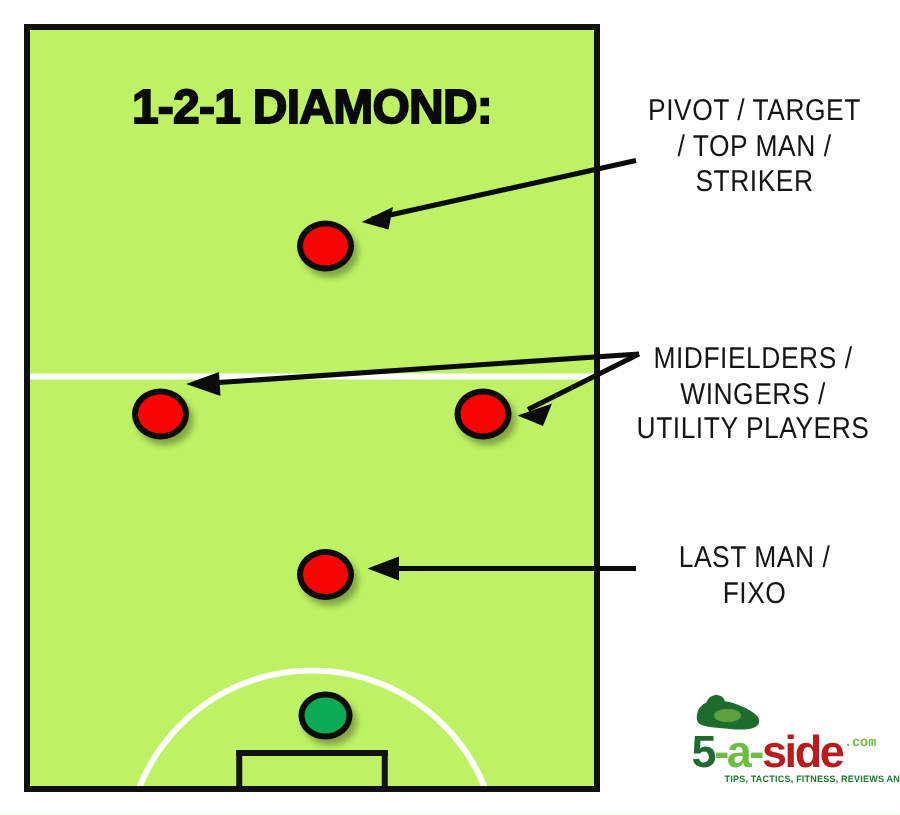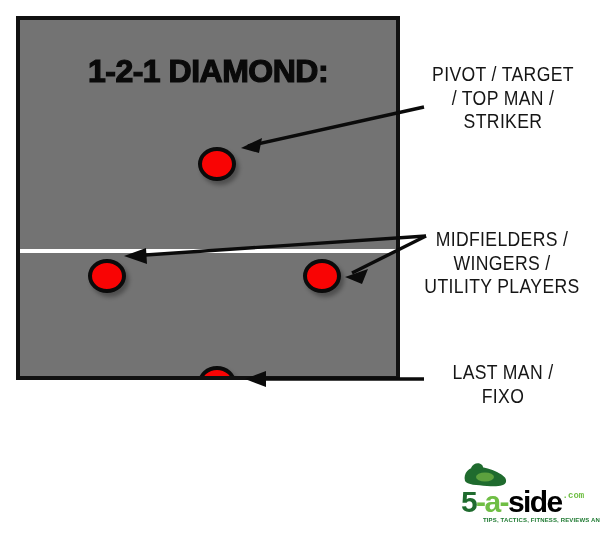--- a/index.html
+++ b/index.html
@@ -1,22 +1,22 @@
 <!DOCTYPE html>
 <html><head>
 <meta charset="utf-8">
 <style>
   html,body{margin:0;padding:0;background:#ffffff;}
   body{width:600px;height:543px;position:relative;overflow:hidden;
        font-family:"Liberation Sans",sans-serif;background:#fff;}
   #root{position:absolute;left:0;top:0;width:600px;height:543px;background:#fff;}
 
   
-  .pitch{position:absolute;left:16px;top:16px;width:384px;height:364px;
-         background:#737373;border:4px solid #111;box-sizing:border-box;overflow:hidden;}
+  .pitch{position:absolute;left:16px;top:16px;width:384px;height:512px;
+         background:#bef264;border:4px solid #111;box-sizing:border-box;overflow:hidden;}
   .halfway{position:absolute;left:0;top:229px;width:100%;height:4px;background:#ffffff;}
   .arc{position:absolute;left:50%;top:425px;transform:translateX(-50%);
        width:252px;height:252px;border:4px solid #ffffff;border-radius:50%;box-sizing:border-box;}
   .goalbox{position:absolute;left:50%;top:480px;transform:translateX(-50%);
            width:101px;height:32px;border:4px solid #111;border-bottom:none;box-sizing:border-box;}
 
   .title{position:absolute;left:0;top:35px;width:100%;text-align:center;
          font-family:"Liberation Sans",sans-serif;font-weight:bold;font-size:32px;
          letter-spacing:-0.5px;color:#0a0a0a;line-height:1;
          -webkit-text-stroke:1.2px #0a0a0a;}
@@ -103,19 +103,19 @@
 FIXO</div>
 
   <div class="logo">
     <svg width="132" height="36" viewBox="0 0 132 36" style="position:absolute;left:0;top:-2px;">
       <path d="M4 22 C2 14 8 8 16 8 C24 8 30 10 36 13 C42 16 46 19 45 23 C44 27 36 28 26 27 C16 26 6 26 4 22 Z" fill="#1f6b2e"></path>
       <path d="M10 9 C12 4 18 3 21 6 C23 8 22 11 19 12 Z" fill="#1f6b2e"></path>
       <ellipse cx="24" cy="18" rx="9" ry="4.5" fill="#8ecd4d" opacity="0.55"></ellipse>
     </svg>
 
     <div class="logo-txt">
-      <span class="logo-main" style="color:#1f6b2e;">5</span><span class="logo-main" style="color:#6fbe44;">-</span><span class="logo-main" style="color:#6fbe44;">a</span><span class="logo-main" style="color:#6fbe44;">-</span><span class="logo-main" style="color:#000000;">side</span><span class="logo-dom" style="color:#6fbe44;position:relative;top:-14px;left:1px;">.com</span>
+      <span class="logo-main" style="color:#1f6b2e;">5</span><span class="logo-main" style="color:#6fbe44;">-</span><span class="logo-main" style="color:#6fbe44;">a</span><span class="logo-main" style="color:#6fbe44;">-</span><span class="logo-main" style="color:#b91c1c;">side</span><span class="logo-dom" style="color:#6fbe44;position:relative;top:-14px;left:1px;">.com</span>
     </div>
 
     <div class="logo-tag">TIPS, TACTICS, FITNESS, REVIEWS AND MORE</div>
   </div>
 
 </div>
 
 </body></html>

